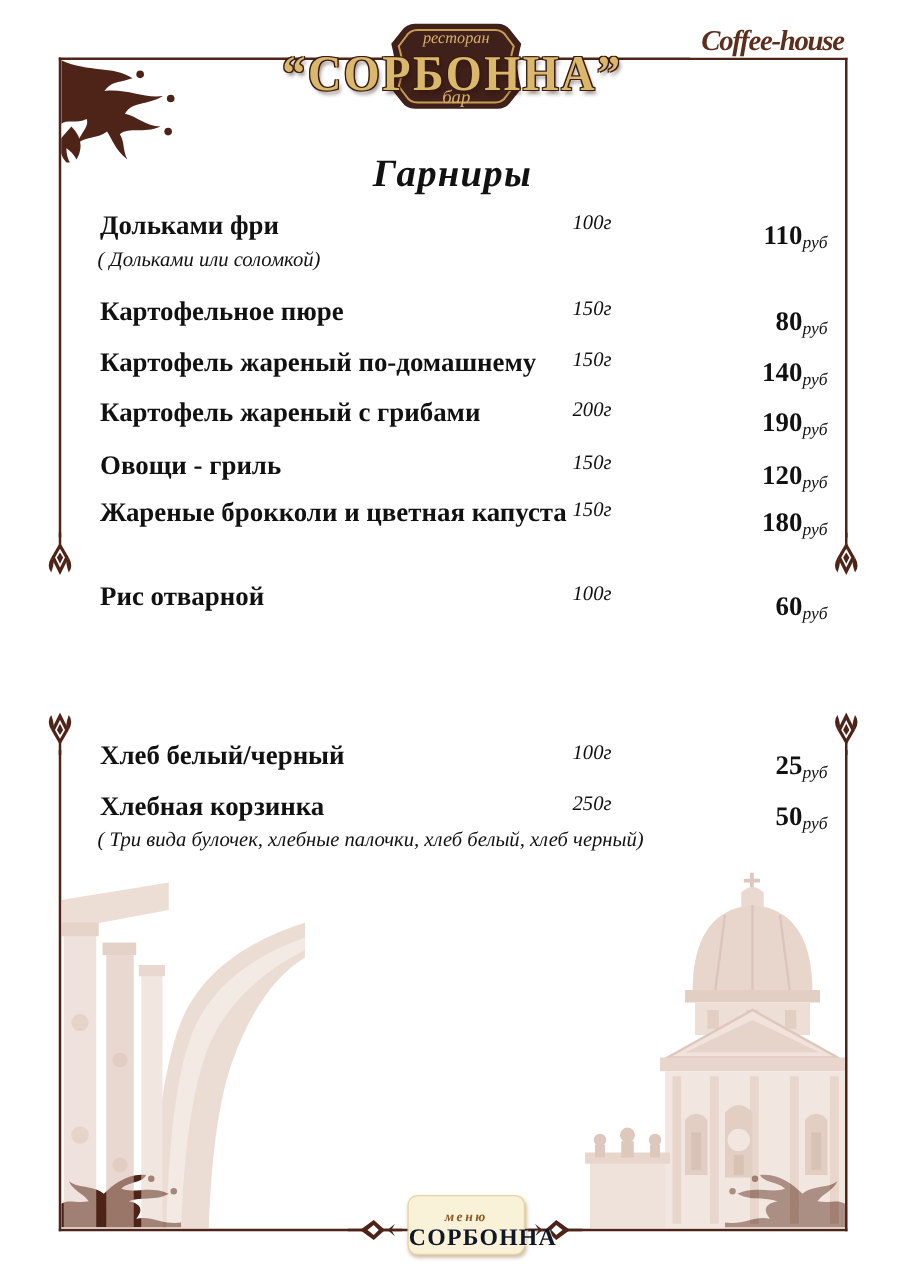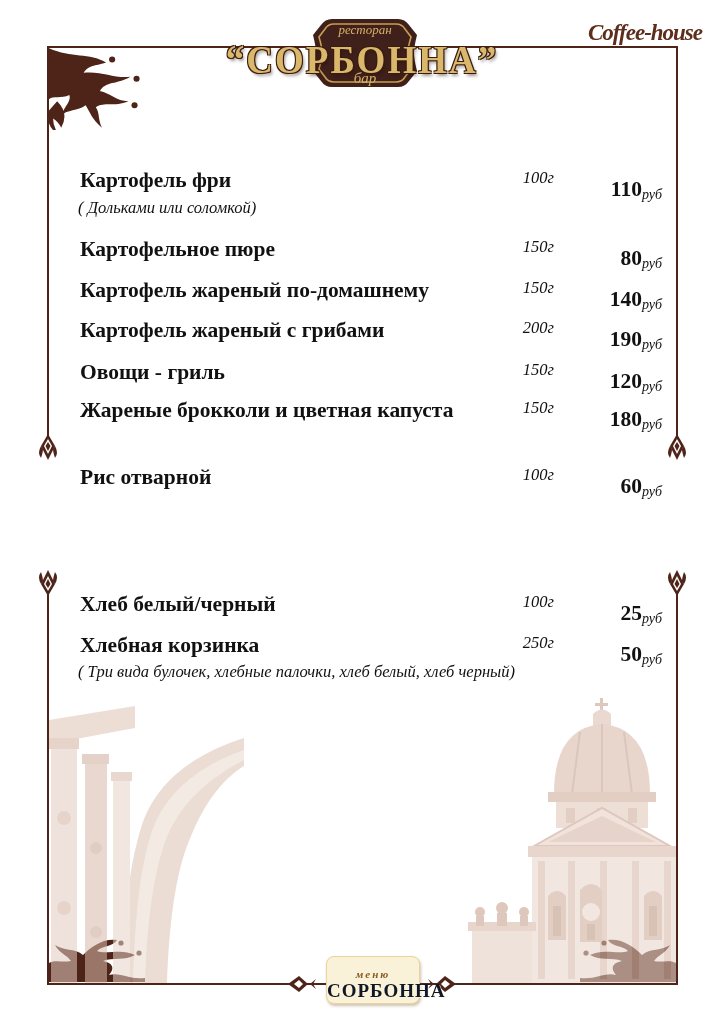--- a/index.html
+++ b/index.html
@@ -21,40 +21,40 @@
   .fin-ur{left:667px;top:566px;transform:rotate(180deg);}
 
   
   .corner{position:absolute;width:112px;height:82px;}
   .c-tl{left:49px;top:48px;}
   .wave{position:absolute;width:96px;height:44px;}
   .w-bl{left:49px;top:938px;}
   .w-br{left:580px;top:938px;transform:scaleX(-1);}
 
   
-  .coffee{position:absolute;left:579px;top:20px;width:126px;text-align:center;
+  .coffee{position:absolute;left:552px;top:20px;width:126px;text-align:center;
           background:#fff;padding:0 3px;font-style:italic;font-weight:bold;
           font-size:23px;color:#5d2e1b;letter-spacing:-1px;}
   .badge{position:absolute;left:310px;top:16px;width:110px;height:74px;}
   .logo-rest{position:absolute;left:310px;top:22px;width:110px;text-align:center;
              font-style:italic;font-size:13px;color:#d6b169;z-index:3;}
   .logo-bar{position:absolute;left:310px;top:70px;width:110px;text-align:center;
             font-style:italic;font-size:15px;color:#d6b169;z-index:3;}
   .logo-name{position:absolute;left:152px;top:38px;width:420px;text-align:center;z-index:3;
              font-weight:bold;font-size:37px;letter-spacing:2px;color:#d9b86b;
              text-shadow:-1px -1px 0 #3a1b10,1px -1px 0 #3a1b10,-1px 1px 0 #3a1b10,
                           1px 1px 0 #3a1b10,2px 3px 3px rgba(40,20,10,.45);
              transform:scaleY(1.08);}
 
   
   .page-title{position:absolute;left:0;top:121px;width:724px;text-align:center;
               font-weight:bold;font-style:italic;font-size:31px;letter-spacing:1px;}
   .item-row{position:absolute;left:0;width:724px;height:30px;}
   .item-name{position:absolute;left:80px;font-weight:bold;font-size:21.5px;white-space:nowrap;}
-  .item-weight{position:absolute;left:458px;width:96px;text-align:right;
+  .item-weight{position:absolute;left:458px;width:96px;text-align:left;
                font-style:italic;font-size:16.5px;}
   .item-price{position:absolute;right:62px;text-align:right;white-space:nowrap;}
   .price-num{font-weight:bold;font-size:21.5px;}
   .price-cur{font-style:italic;font-size:14px;display:inline-block;transform:translateY(3px);margin-top:16px;}
   .item-note{position:absolute;left:78px;font-style:italic;font-size:16.5px;white-space:nowrap;}
 
   
   .bg-left{position:absolute;left:49px;top:688px;width:195px;height:295px;opacity:.55;}
   .bg-right{position:absolute;left:368px;top:698px;width:308px;height:285px;opacity:.6;}
 
@@ -206,23 +206,24 @@
 
   <svg class="badge" viewBox="0 0 110 72">
     <path d="M22,2 L88,2 Q95,2 99,8 L107,18 Q104,30 104,36 Q104,42 107,54 L99,64 Q95,70 88,70 L22,70 Q15,70 11,64 L3,54 Q6,42 6,36 Q6,30 3,18 L11,8 Q15,2 22,2 Z" fill="#40201a"></path>
     <path d="M24,7 L86,7 Q92,7 95,12 L101,20 Q98,30 98,36 Q98,42 101,52 L95,60 Q92,65 86,65 L24,65 Q18,65 15,60 L9,52 Q12,42 12,36 Q12,30 9,20 L15,12 Q18,7 24,7 Z" fill="none" stroke="#c69d52" stroke-width="1.6"></path>
   </svg>
   <div class="logo-rest">ресторан</div>
   <div class="logo-name">“СОРБОННА”</div>
   <div class="logo-bar">бар</div>
   <div class="coffee">Coffee-house</div>
 
+  <div class="page-title">Гарниры</div>
 
   <div class="item-row" style="top:168px">
-    <span class="item-name">Картофель фри</span>
+    <span class="item-name">Дольками фри</span>
     <span class="item-weight">100г</span>
     <span class="item-price"><span class="price-num">110</span><span class="price-cur">руб</span></span>
   </div>
   <div class="item-note" style="top:198px">( Дольками или соломкой)</div>
 
   <div class="item-row" style="top:237px">
     <span class="item-name">Картофельное пюре</span>
     <span class="item-weight">150г</span>
     <span class="item-price"><span class="price-num">80</span><span class="price-cur">руб</span></span>
   </div>

